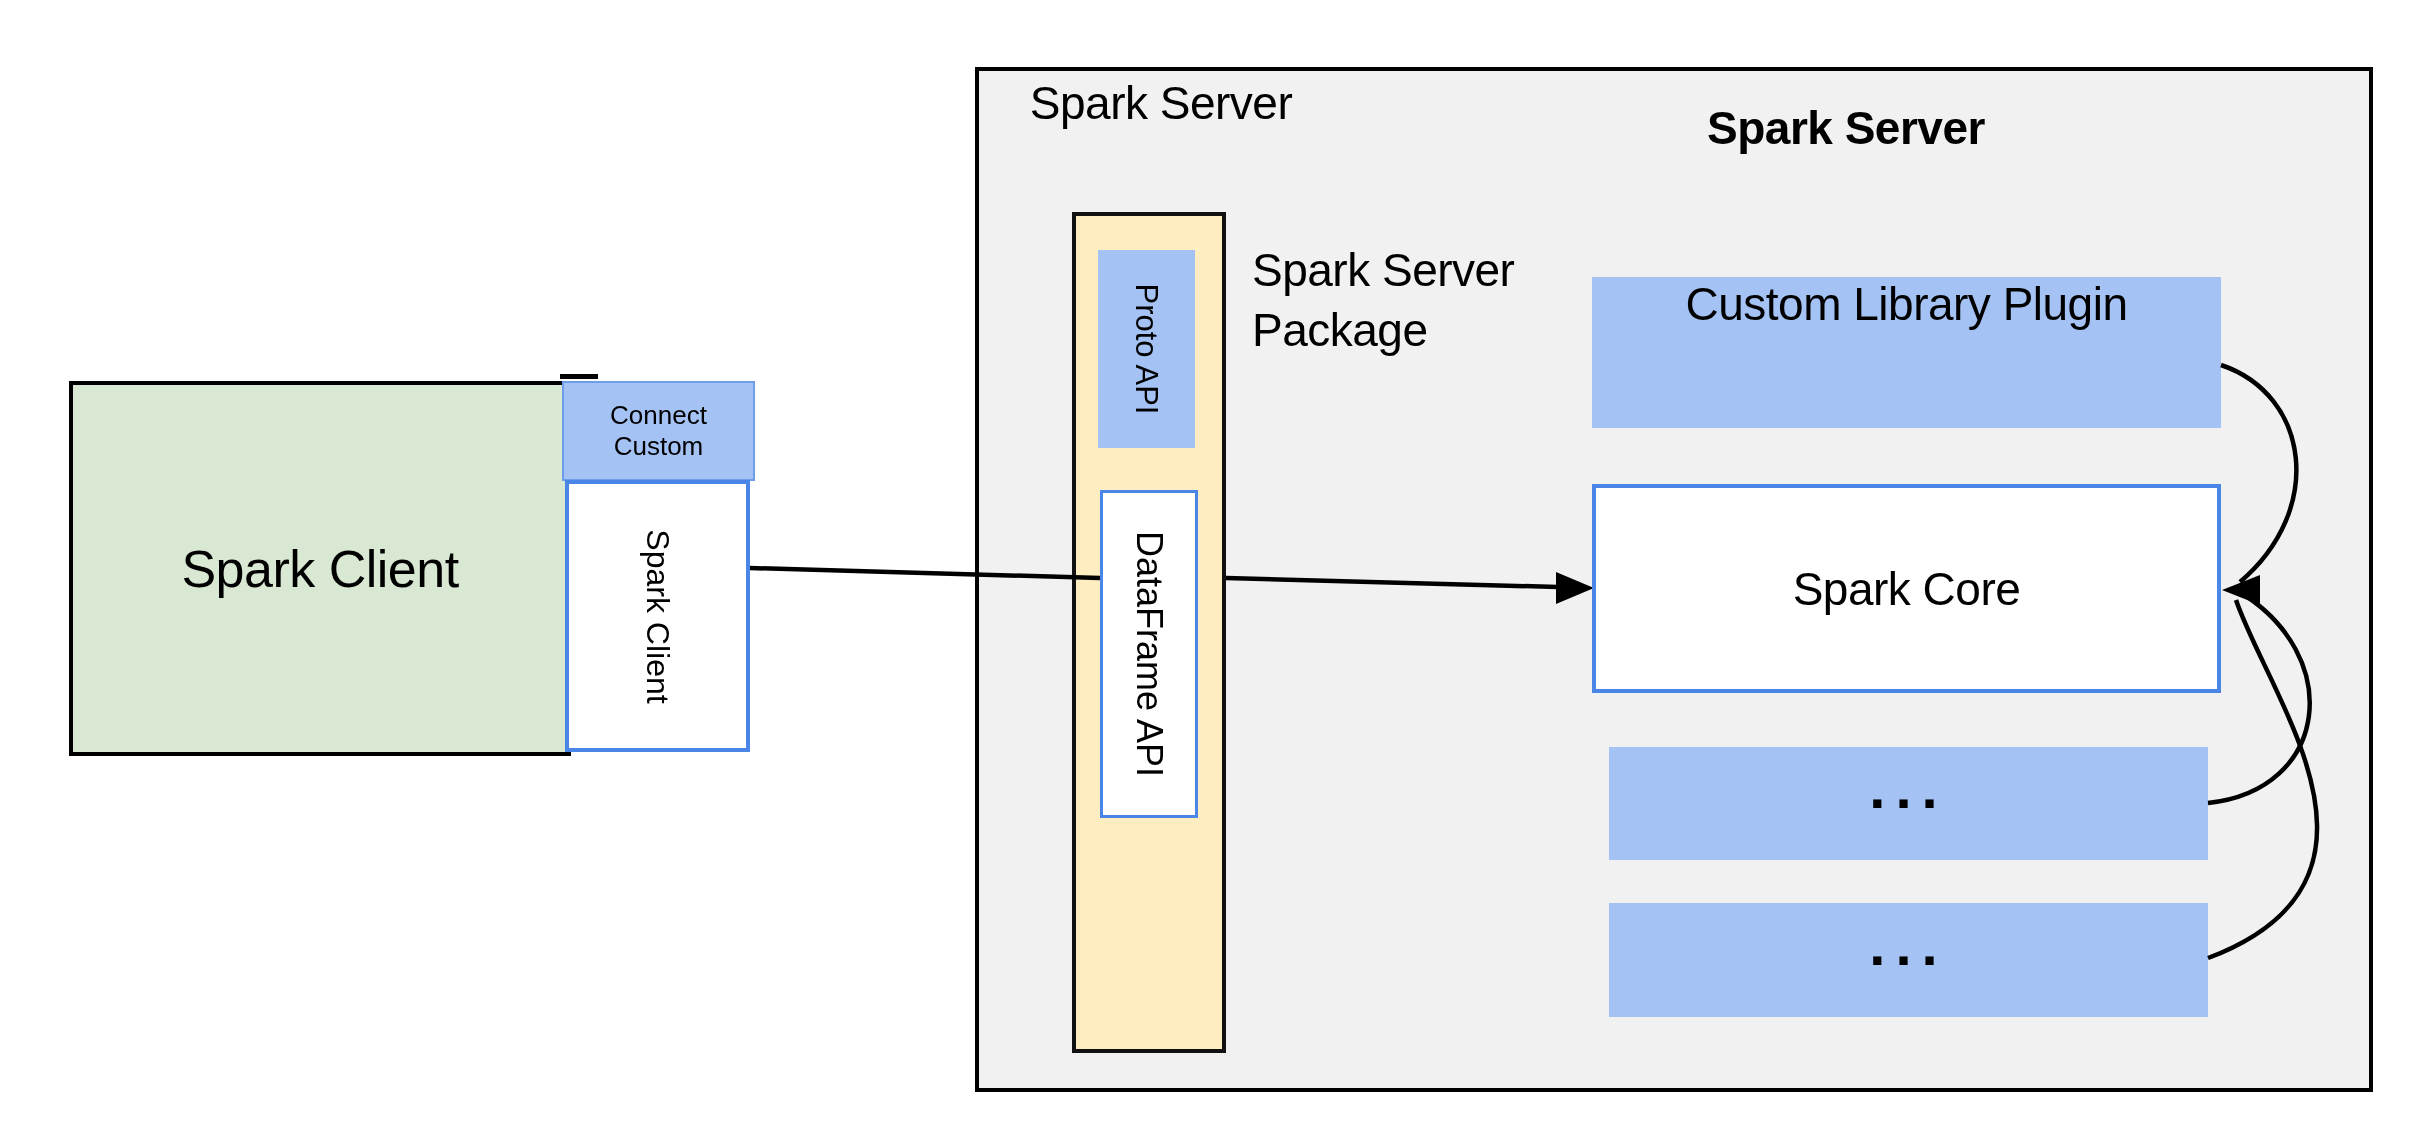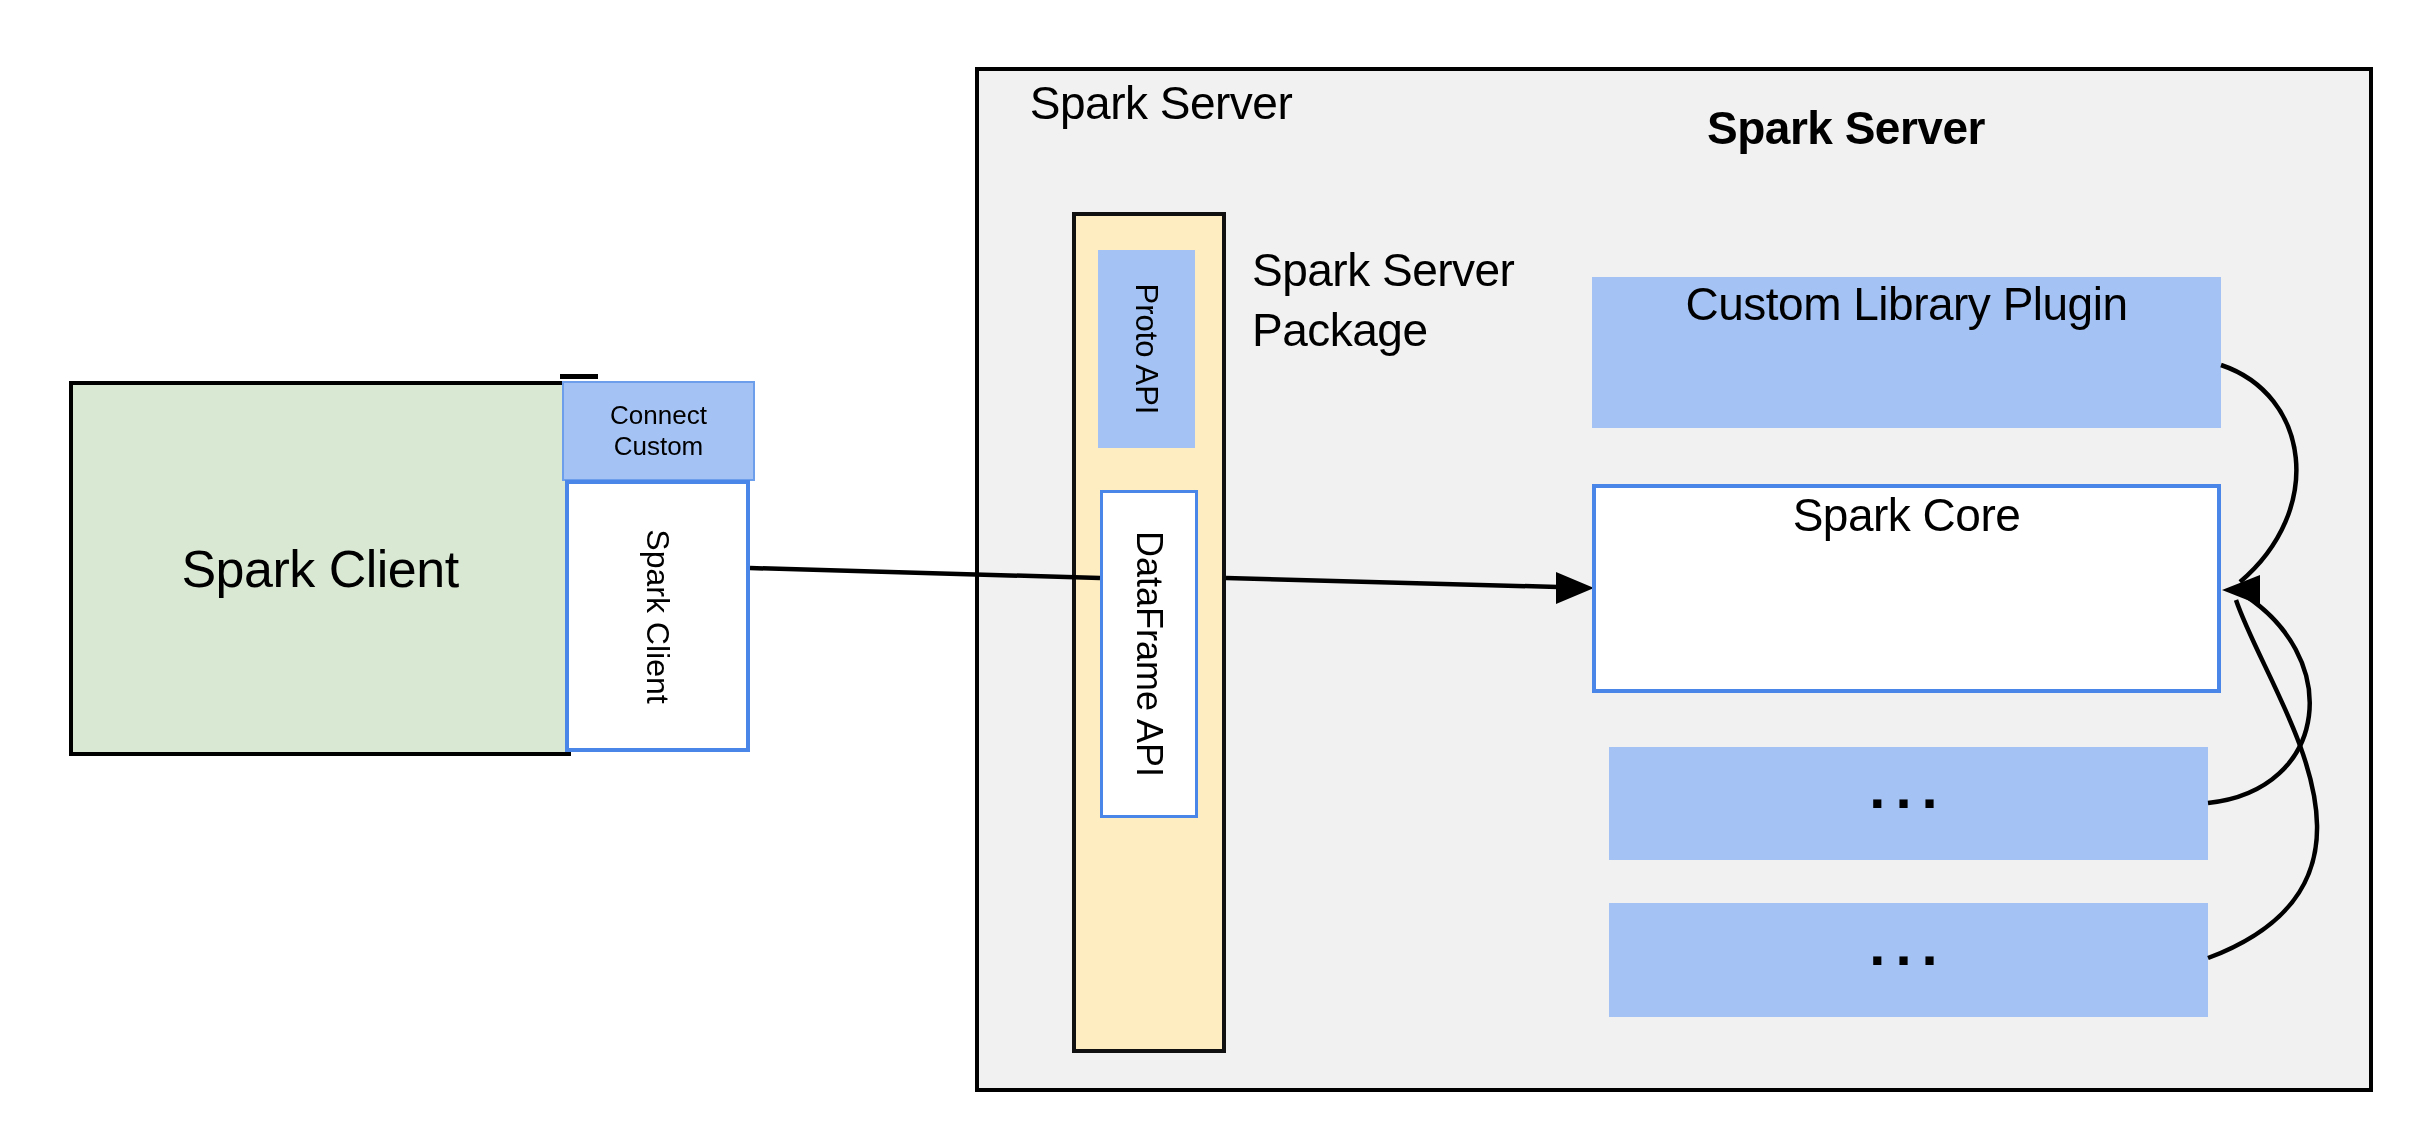--- a/index.html
+++ b/index.html
@@ -84,21 +84,21 @@
   
   .plugin-box{
     left:1592px;top:277px;width:629px;height:151px;
     background:#a4c2f4;z-index:4;
     display:flex;justify-content:center;
     font-size:46px;letter-spacing:-0.5px;
   }
   .core-box{
     left:1592px;top:484px;width:629px;height:209px;
     background:#fff;border:4px solid #4a86e8;z-index:4;
-    display:flex;justify-content:center;
+    display:flex;align-items:center;justify-content:center;
     font-size:46px;letter-spacing:-0.5px;
   }
   .dots-box{
     background:#a4c2f4;z-index:4;position:absolute;box-sizing:border-box;
     display:flex;align-items:center;justify-content:center;
   }
   .dots-box.row1{left:1609px;top:747px;width:599px;height:113px;}
   .dots-box.row2{left:1609px;top:903px;width:599px;height:114px;}
   .dots-box .dots{
     font-size:58px;font-weight:bold;letter-spacing:10px;

